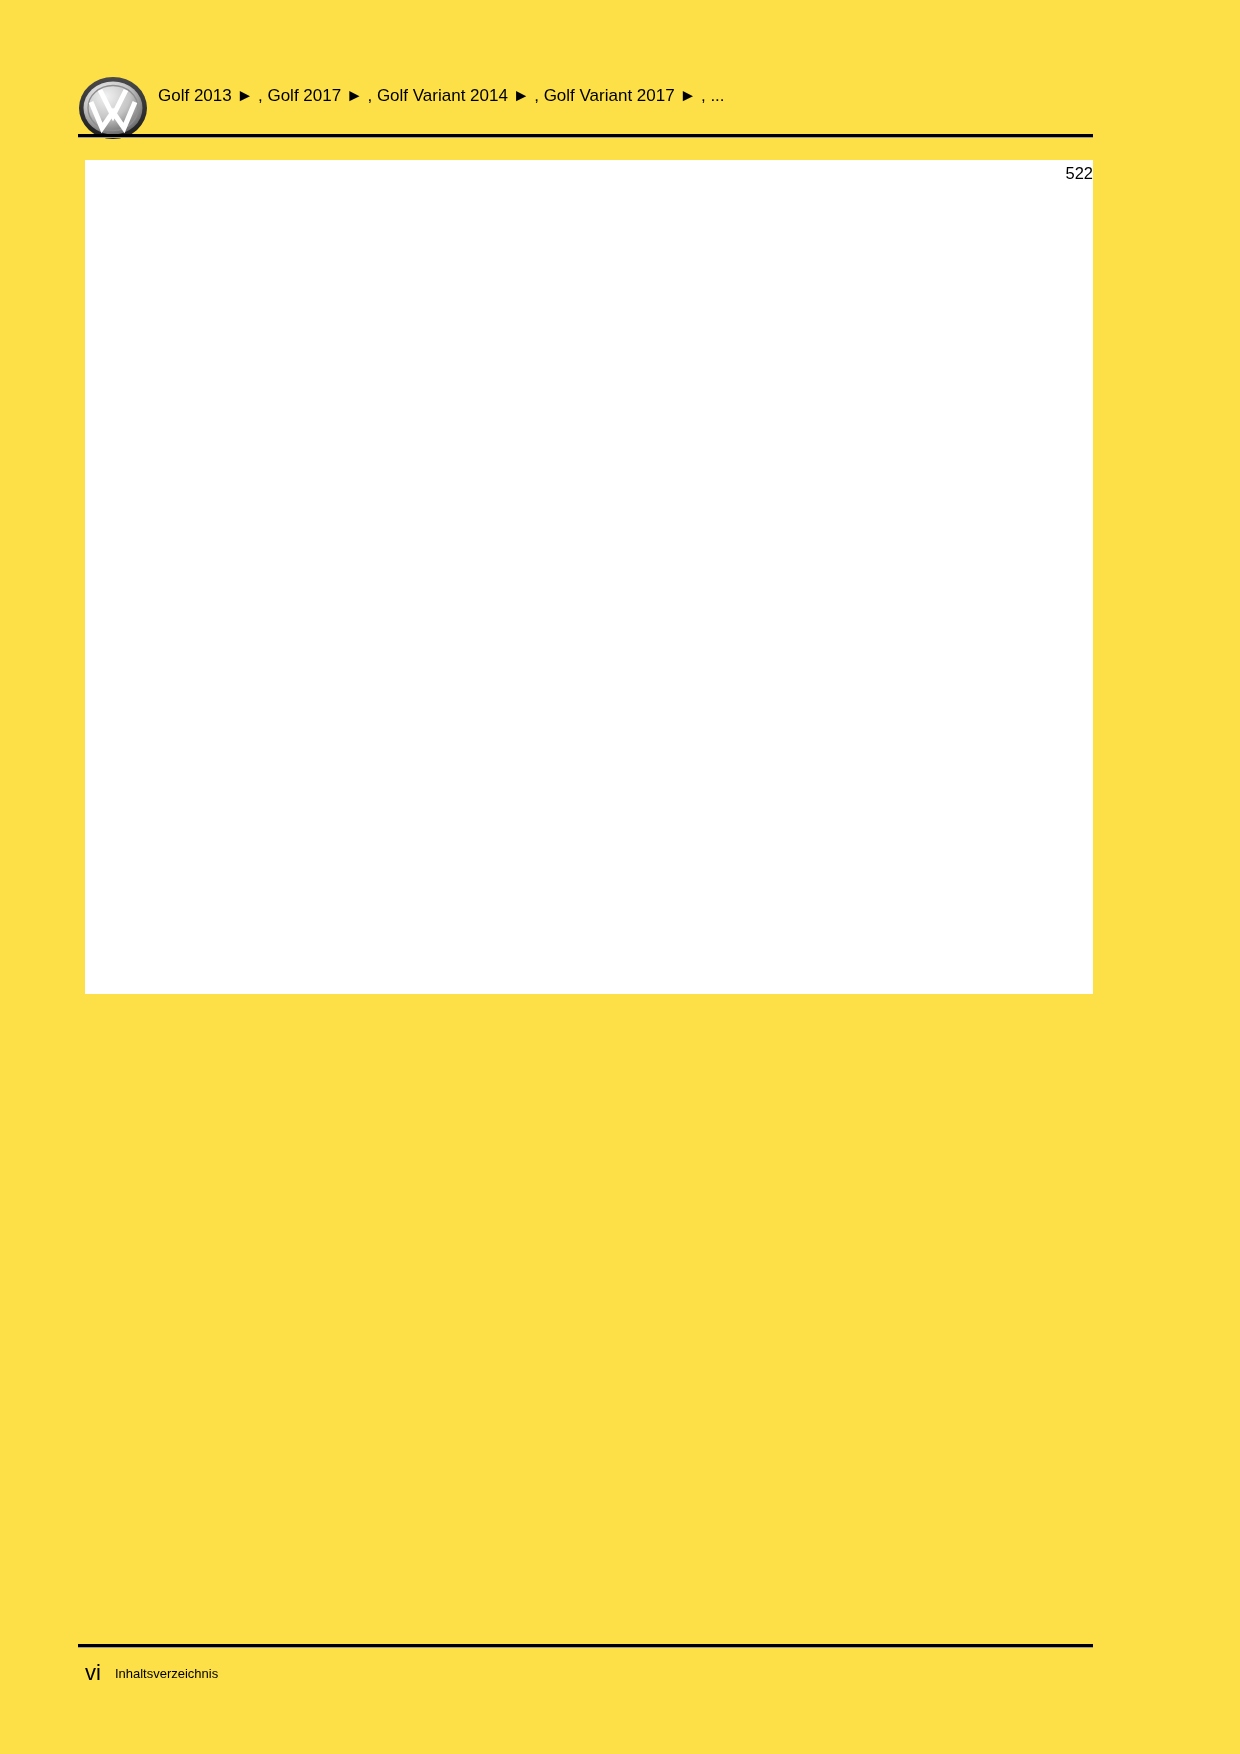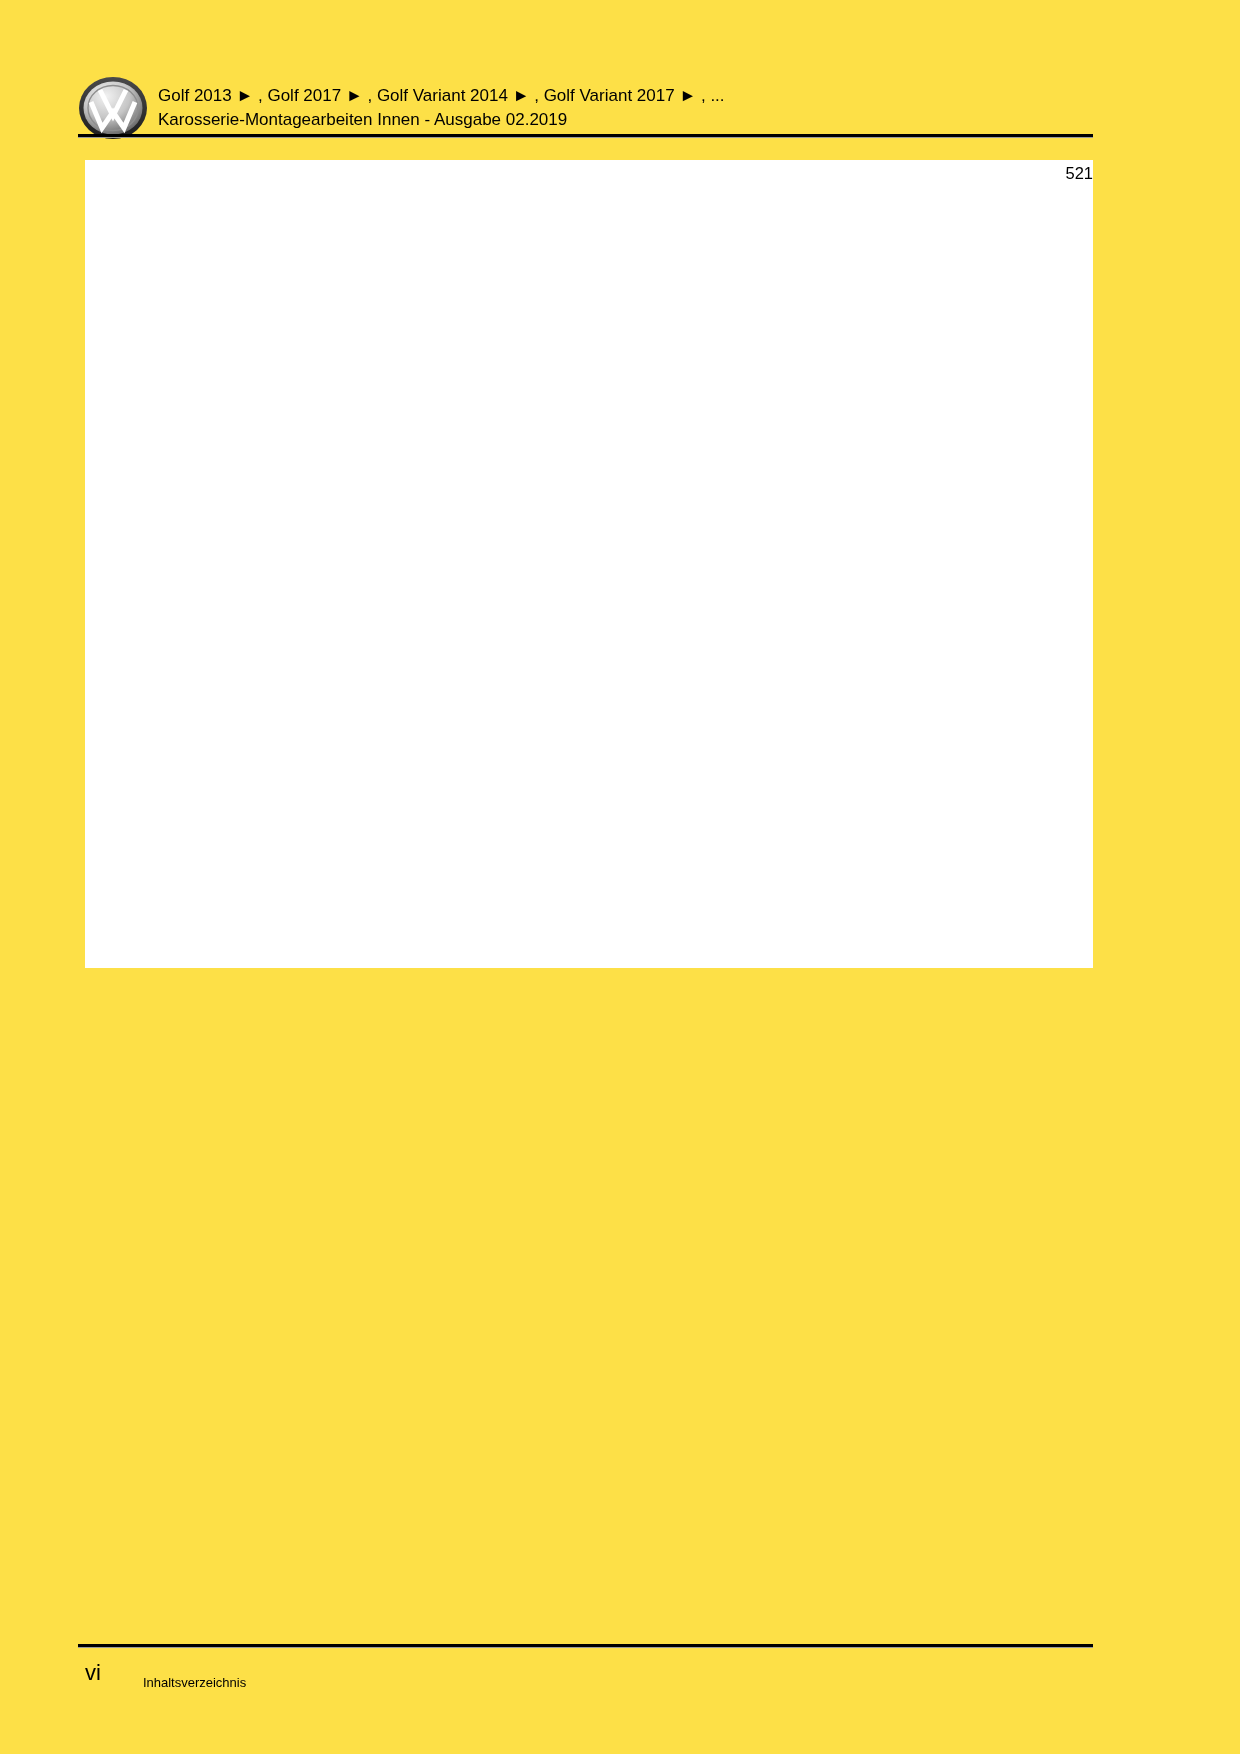--- a/index.html
+++ b/index.html
@@ -48,21 +48,21 @@
     background-size: 10.5px 38px;
   }
   .toc-row.chapter .title { padding-right: 8px; }
   .toc-row.chapter .page  { padding-left: 4px; }
 
   
   .ftr-rule {
     position: absolute; left: 78px; right: 147px; top: 1644px; height: 4px;
     background: linear-gradient(#000 0 72%, #9a9a9a 72% 100%);
   }
-  .ftr { position: absolute; left: 85px; top: 1656px; display: flex; align-items: flex-end; gap: 28px; }
+  .ftr { position: absolute; left: 85px; top: 1656px; display: flex; align-items: center; }
   .ftr .pg  { font-size: 22px; line-height: 34px; }
   .ftr .lbl { font-size: 13px; margin-left: 14px; }
 </style>
 </head>
 <body>
 
 <div class="page">
 
   <div class="hdr">
     <div class="logo-wrap">
@@ -80,21 +80,20 @@
         </defs>
         <ellipse cx="35" cy="32" rx="34" ry="31" fill="url(#vwr)"></ellipse>
         <ellipse cx="35" cy="32" rx="29.5" ry="26.5" fill="url(#vwg)"></ellipse>
         <ellipse cx="35" cy="32" rx="25" ry="22.5" fill="none" stroke="#8f8f8f" stroke-width="1.4"></ellipse>
         <path d="M22 14 L35 40 L48 14" fill="none" stroke="#ffffff" stroke-width="5"></path>
         <path d="M13 26 L24 52 L35 36 L46 52 L57 26" fill="none" stroke="#ffffff" stroke-width="5"></path>
       </svg>
     </div>
     <div class="hdr-text">
       <div>Golf 2013 ► , Golf 2017 ► , Golf Variant 2014 ► , Golf Variant 2017 ► , ...</div>
-      <div>Karosserie-Montagearbeiten Innen - Ausgabe 02.2019</div>
     </div>
   </div>
   <div class="hdr-rule"></div>
 
   <div class="toc" id="toc-root">
   <div class="toc-row">
     <span class="num">3.10</span>
     <span class="title">Verriegelung für Rücksitzlehne aus- und einbauen</span>
     <span class="page">475</span>
   </div>
@@ -259,20 +258,25 @@
     <span class="title">Zwischenpolster aus- und einbauen (Lehne mit Durchladeeinrichtung)</span>
     <span class="page">521</span>
   </div>
 
   <div class="toc-row">
     <span class="num">2.6</span>
     <span class="title">Bezug und Polster Sitzbank trennen</span>
     <span class="page">521</span>
   </div>
 
+  <div class="toc-row">
+    <span class="num">2.7</span>
+    <span class="title">Bezug und Polster Rücksitzlehne trennen</span>
+    <span class="page">522</span>
+  </div>
 </div>
 
   <div class="ftr-rule"></div>
   <div class="ftr">
     <span class="pg">vi</span>
     <span class="lbl">Inhaltsverzeichnis</span>
   </div>
 
 </div>
 

